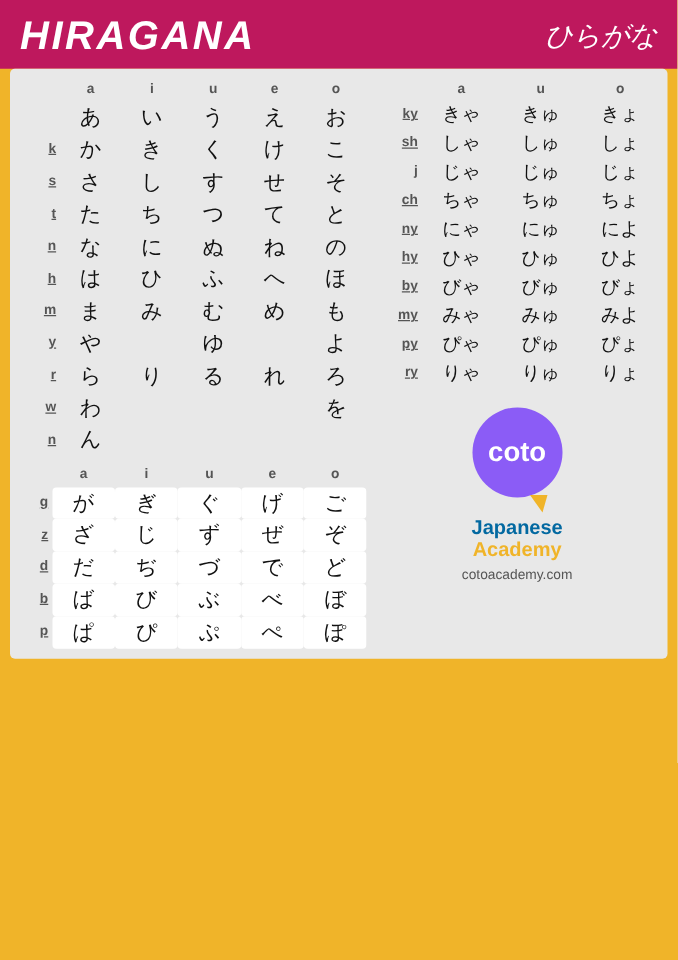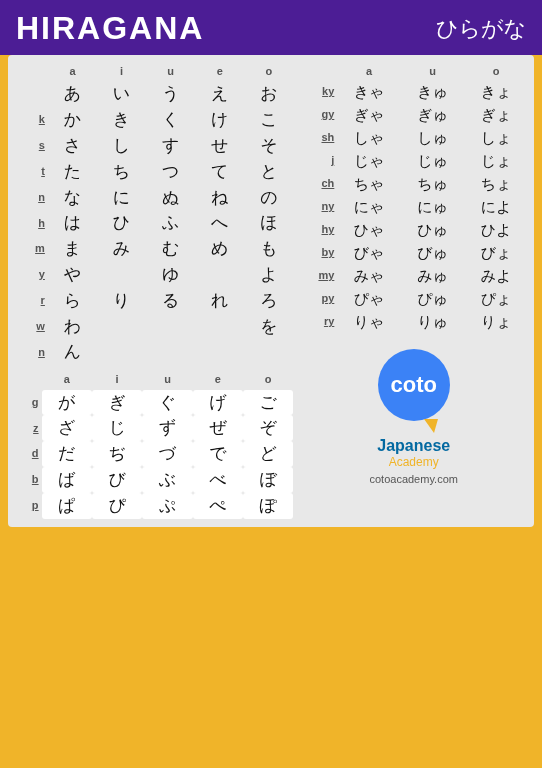--- a/index.html
+++ b/index.html
@@ -4,25 +4,26 @@
   <style>
     * { box-sizing: border-box; margin: 0; padding: 0; }
     body {
       width: 542px;
       height: 768px;
       background: #f0b429;
       font-family: 'Arial', sans-serif;
       overflow: hidden;
     }
     #header {
-      background: #4c1d95;
+      background: #be185d;
       padding: 10px 16px 8px 16px;
       display: flex;
       align-items: center;
       justify-content: space-between;
+      font-style: italic;
     }
     #header h1 {
       color: white;
       font-size: 32px;
       font-weight: 900;
       letter-spacing: 2px;
     }
     #header .hiragana-title {
       color: white;
       font-size: 22px;
@@ -94,21 +95,21 @@
     }
     .logo-section {
       display: flex;
       flex-direction: column;
       align-items: center;
       justify-content: center;
       margin-top: 8px;
       padding: 4px;
     }
     .coto-bubble {
-      background: #3b82f6;
+      background: #8b5cf6;
       border-radius: 50%;
       width: 72px;
       height: 72px;
       display: flex;
       align-items: center;
       justify-content: center;
       position: relative;
     }
     .coto-bubble::after {
       content: '';
@@ -129,22 +130,22 @@
     .academy-text {
       text-align: center;
       margin-top: 16px;
     }
     .academy-text .japanese {
       font-size: 16px;
       font-weight: 700;
       color: #0369a1;
     }
     .academy-text .academy {
-      font-size: 12px;
-      font-weight: 400;
+      font-size: 16px;
+      font-weight: 700;
       color: #f0b429;
     }
     .academy-url {
       font-size: 11px;
       color: #555;
       margin-top: 4px;
       text-align: center;
     }
   </style>
 </head>
@@ -329,26 +330,20 @@
         </tr>
       </thead>
       <tbody id="right-table-body">
       <tr>
             <td class="row-label">ky</td>
             <td class="kana">きゃ</td>
             <td class="kana">きゅ</td>
             <td class="kana">きょ</td>
           </tr>
           <tr>
-            <td class="row-label">gy</td>
-            <td class="kana">ぎゃ</td>
-            <td class="kana">ぎゅ</td>
-            <td class="kana">ぎょ</td>
-          </tr>
-          <tr>
             <td class="row-label">sh</td>
             <td class="kana">しゃ</td>
             <td class="kana">しゅ</td>
             <td class="kana">しょ</td>
           </tr>
           <tr>
             <td class="row-label">j</td>
             <td class="kana">じゃ</td>
             <td class="kana">じゅ</td>
             <td class="kana">じょ</td>

